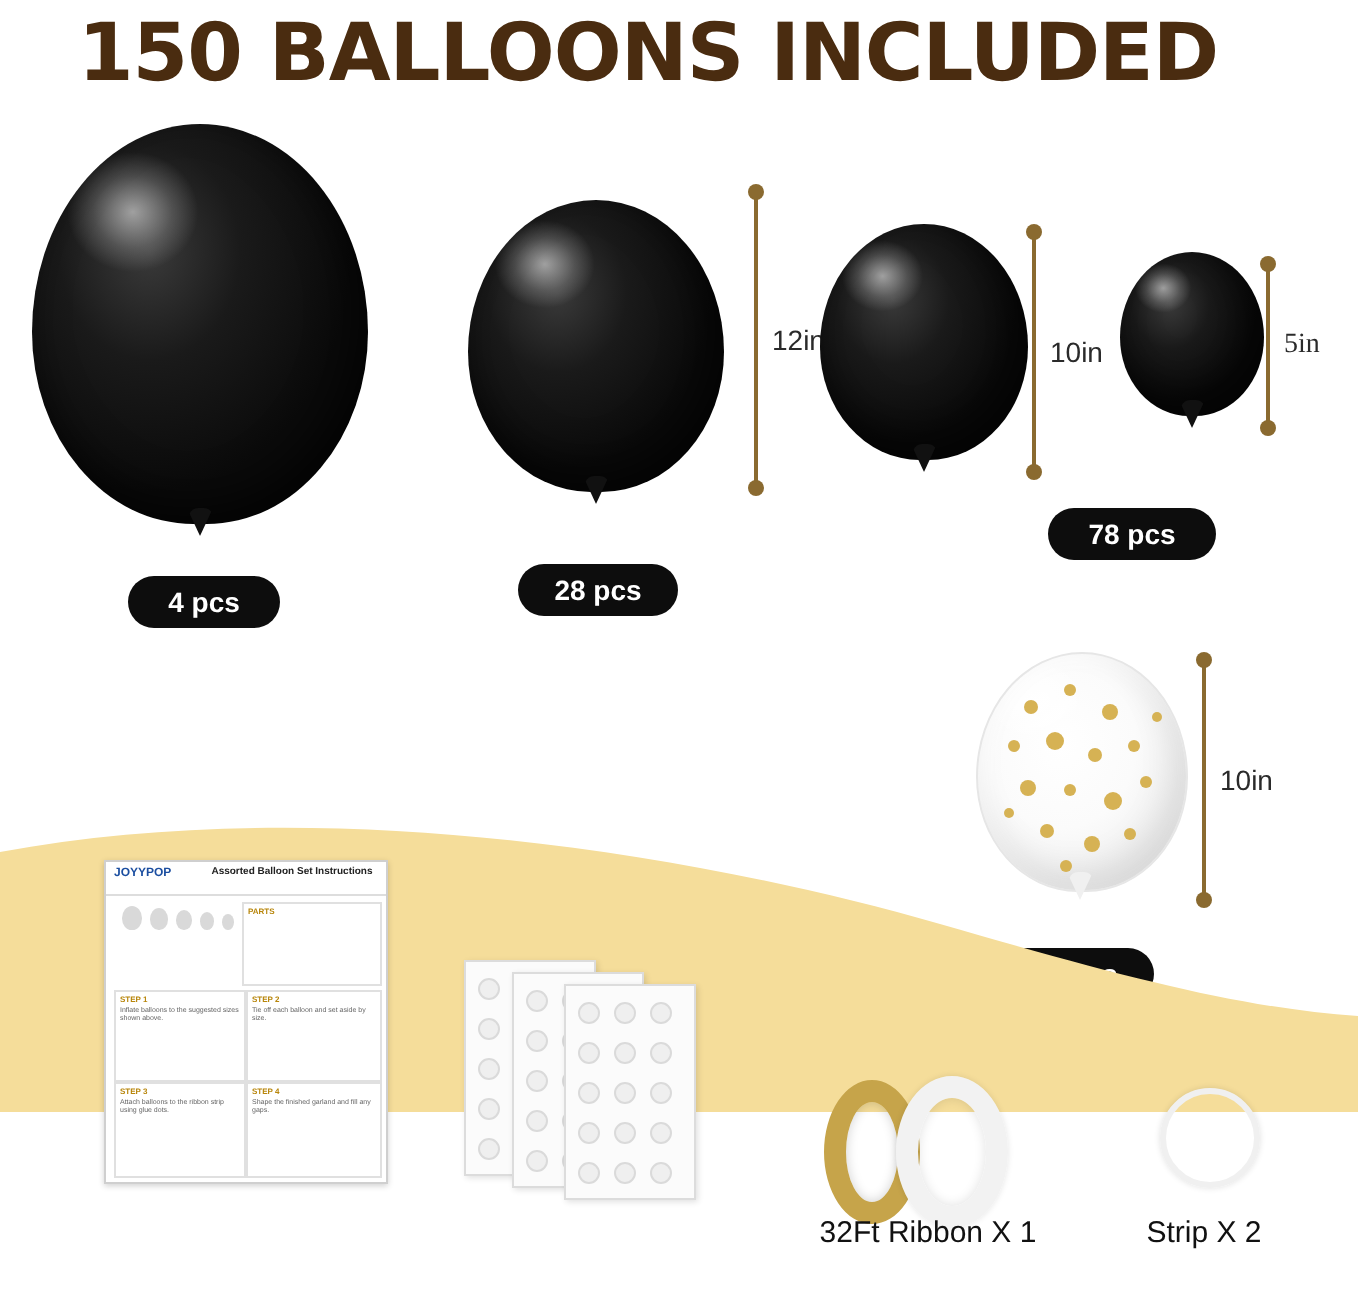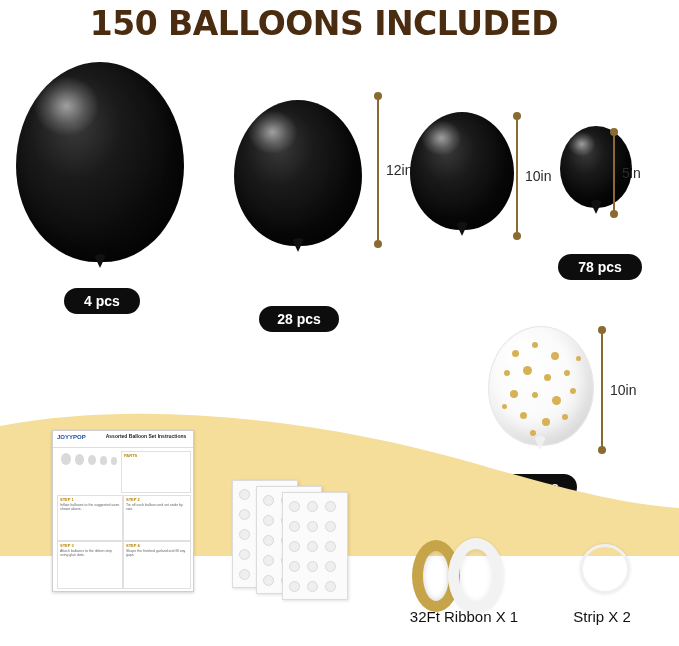--- a/index.html
+++ b/index.html
@@ -23,21 +23,21 @@
 
   
   .title {
     position: absolute;
     left: 0;
     top: 4px;
     width: 648px;
     text-align: center;
     font-family: "DejaVu Sans", sans-serif;
     font-weight: bold;
-    font-size: 33px;
+    font-size: 40px;
     letter-spacing: -0.5px;
     color: #4a2c10;
     white-space: nowrap;
   }
 
   
   .balloon {
     position: absolute;
   }
   .balloon .body {
@@ -264,44 +264,44 @@
   <div class="balloon" style="left:234px; top:100px; width:128px; height:146px;">
     <div class="body"></div>
     <div class="knot"></div>
   </div>
   <div class="measure" style="left:374px; top:92px; width:50px; height:156px;">
     <div class="line"></div>
     <div class="cap top"></div>
     <div class="cap bot"></div>
     <div class="mlabel">12in</div>
   </div>
-  <div class="pill" style="left:259px; top:282px; width:80px;margin-top:24px;">28 pcs</div>
+  <div class="pill" style="left:259px; top:282px; width:80px;">28 pcs</div>
 
   <div class="balloon" style="left:410px; top:112px; width:104px; height:118px;">
     <div class="body"></div>
     <div class="knot"></div>
   </div>
   <div class="measure" style="left:513px; top:112px; width:48px; height:128px;">
     <div class="line"></div>
     <div class="cap top"></div>
     <div class="cap bot"></div>
     <div class="mlabel">10in</div>
   </div>
 
   <div class="balloon" style="left:560px; top:126px; width:72px; height:82px;">
     <div class="body"></div>
     <div class="knot"></div>
   </div>
-  <div class="measure" style="left:610px; top:128px; width:46px; height:90px;">
+  <div class="measure" style="left:630px; top:128px; width:46px; height:90px;font-family:Liberation Serif, serif;">
     <div class="line"></div>
     <div class="cap top"></div>
     <div class="cap bot"></div>
     <div class="mlabel">5in</div>
   </div>
-  <div class="pill" style="left:558px; top:254px; width:84px;">78 pcs</div>
+  <div class="pill" style="left:524px; top:254px; width:84px;">78 pcs</div>
 
   <div class="balloon confetti" style="left:488px; top:326px; width:104px; height:118px;">
     <div class="body"></div>
     <div class="knot"></div>
     <div class="dot" style="left:24px; top:24px; width:7px; height:7px;"></div>
     <div class="dot" style="left:44px; top:16px; width:6px; height:6px;"></div>
     <div class="dot" style="left:63px; top:26px; width:8px; height:8px;"></div>
     <div class="dot" style="left:16px; top:44px; width:6px; height:6px;"></div>
     <div class="dot" style="left:35px; top:40px; width:9px; height:9px;"></div>
     <div class="dot" style="left:56px; top:48px; width:7px; height:7px;"></div>

